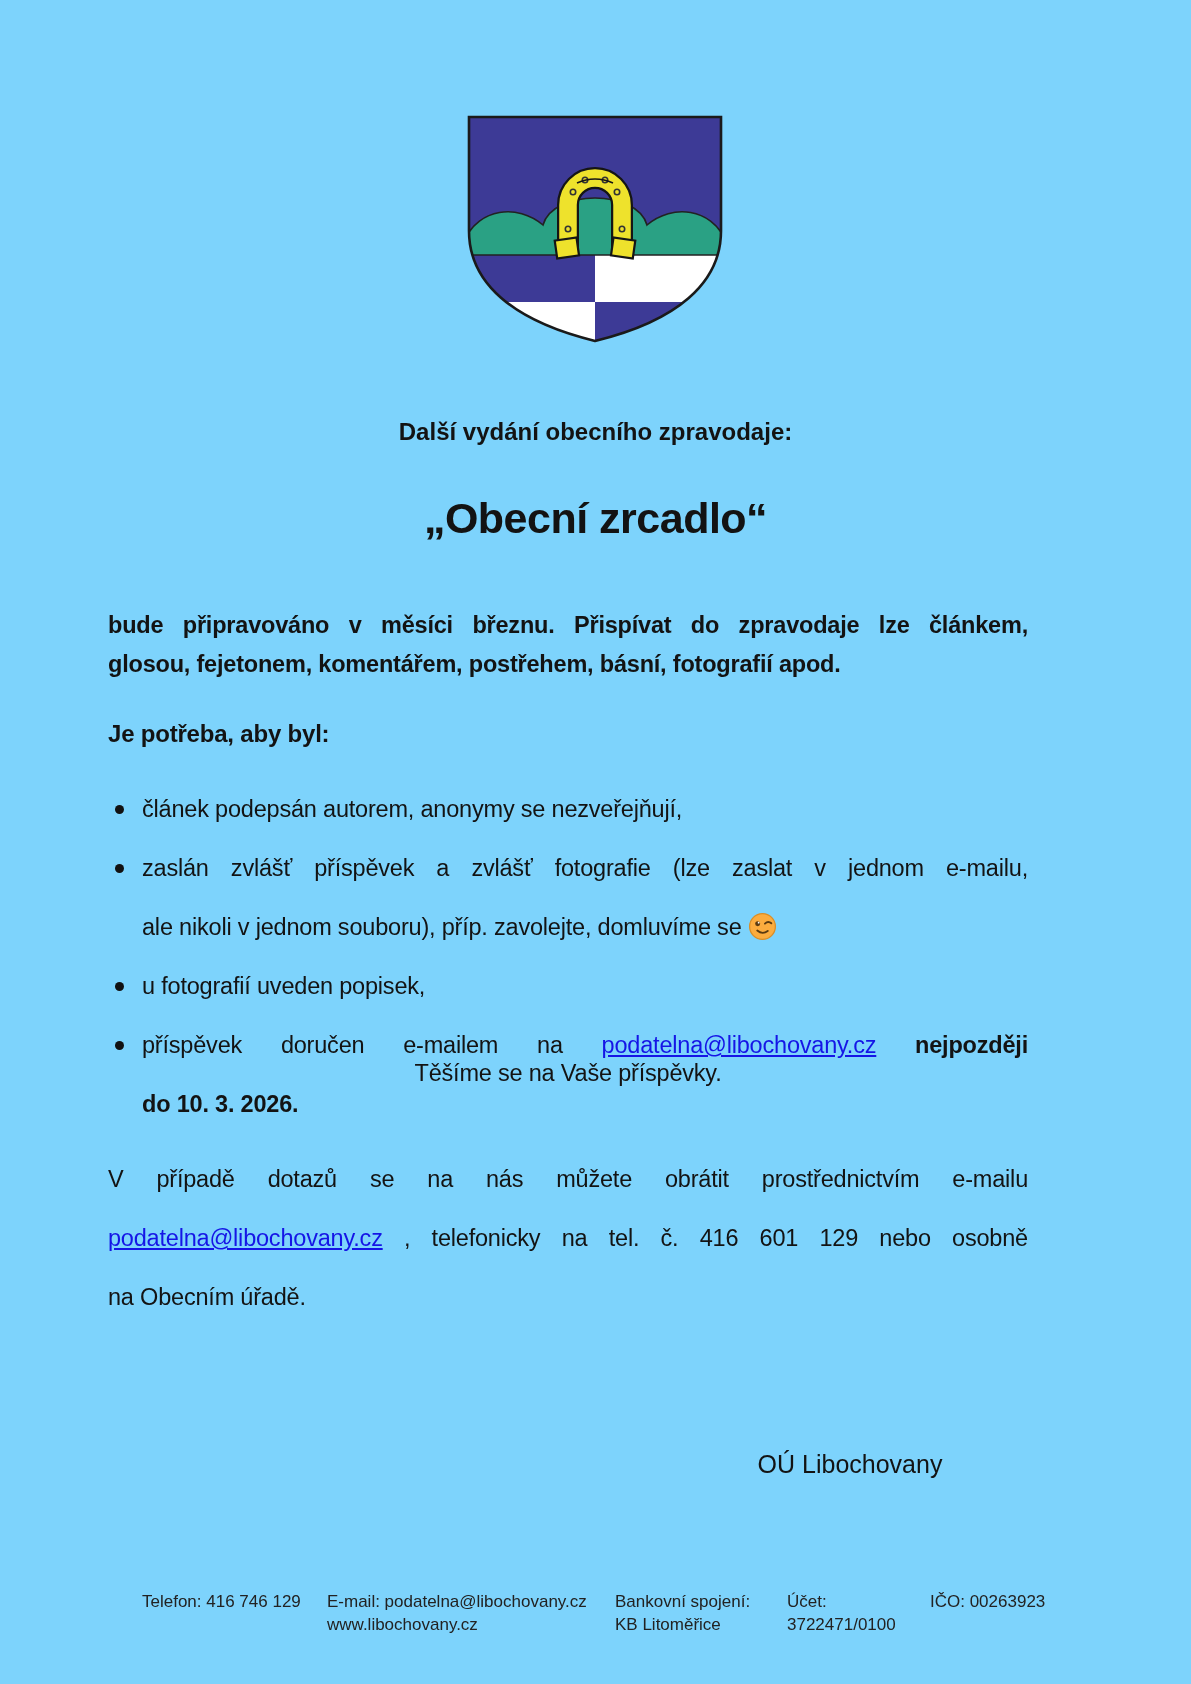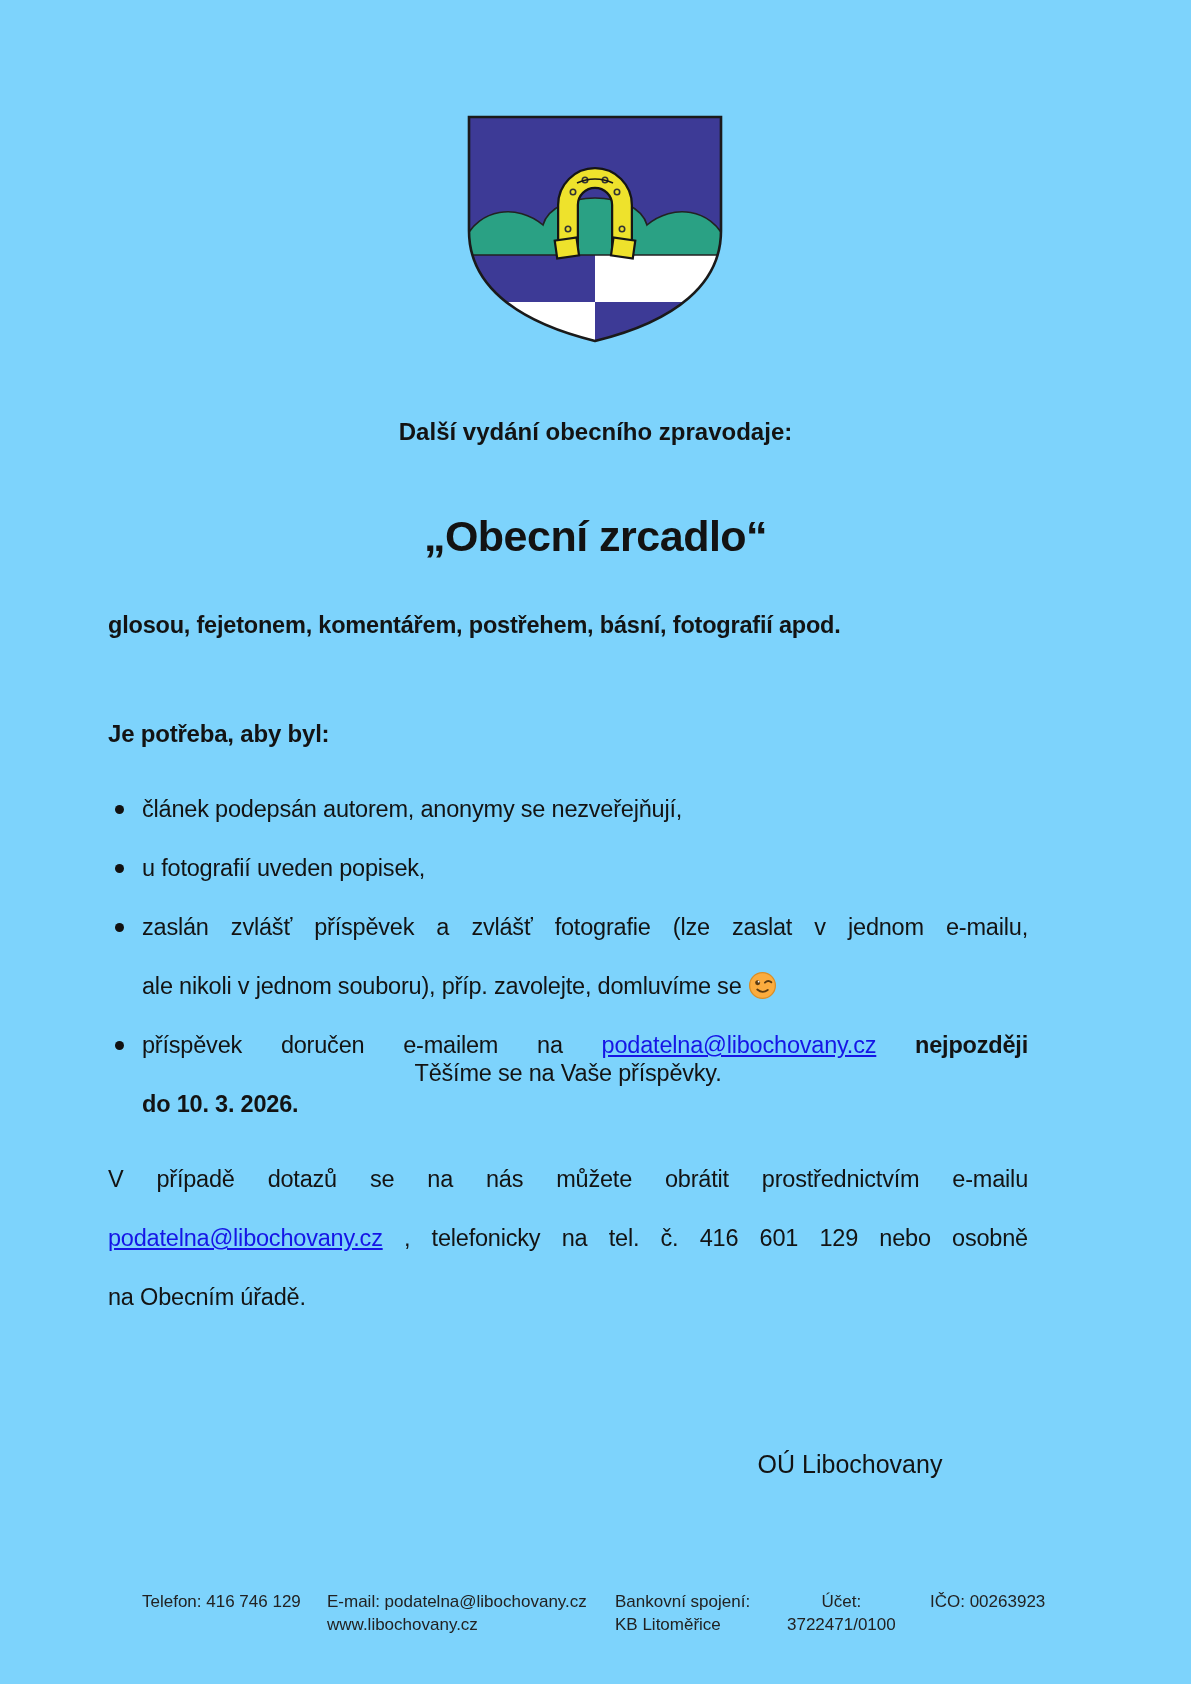--- a/index.html
+++ b/index.html
@@ -13,21 +13,21 @@
     overflow:hidden;
   }
   
   .coa{position:absolute;left:465px;top:113px;width:260px;height:232px;}
   
   .intro-heading{
     position:absolute;left:0;top:418px;width:100%;
     text-align:center;font-weight:bold;font-size:24px;
   }
   .big-title{
-    position:absolute;left:0;top:512px;width:100%;
+    position:absolute;left:0;top:494px;width:100%;
     text-align:center;font-weight:bold;font-size:43px;letter-spacing:-0.5px;
   }
   
   .body-block{position:absolute;left:108px;width:920px;font-size:23.5px;letter-spacing:-0.2px;}
   .para1{top:606px;font-weight:bold;}
   .subheading{top:720px;font-weight:bold;font-size:24px;}
   .closing{top:1060px;text-align:center;}
   .para3{top:1142px;}
   .signature{position:absolute;left:700px;top:1450px;width:300px;text-align:center;font-size:25px;}
   
@@ -45,21 +45,21 @@
   }
   a.email-link, .email-link{color:#1515e6;text-decoration:underline;cursor:pointer;}
   b{font-weight:bold;}
   .emoji{display:inline-block;vertical-align:-6px;margin-left:6px;}
   
   .footer{position:absolute;left:11px;top:0;width:100%;height:100%;font-size:17px;line-height:23px;color:#222;letter-spacing:0;margin-left:19px;}
   .f-col{position:absolute;white-space:nowrap;}
   .f-phone{left:112px;top:1590px;}
   .f-email{left:297px;top:1590px;}
   .f-bank{left:585px;top:1590px;}
-  .f-account{left:757px;top:1590px;text-align:center;}
+  .f-account{left:757px;top:1590px;}
   .f-ico{left:900px;top:1590px;}
 </style>
 </head>
 <body>
 
 <div class="page">
 
   <svg class="coa" viewBox="0 0 260 232" xmlns="http://www.w3.org/2000/svg" aria-hidden="true">
     <defs>
       <clipPath id="shieldClip">
@@ -92,47 +92,48 @@
       </g>
       <path d="M112,70 Q130,62 148,70" stroke="#151515" stroke-width="1.6" fill="none"></path>
     </g>
     <path d="M4,4 H256 V118 C256,170 212,208 130,228 C48,208 4,170 4,118 Z" fill="none" stroke="#1a1a1a" stroke-width="2.6"></path>
   </svg>
 
   <div class="intro-heading">Další vydání obecního zpravodaje:</div>
   <div class="big-title">„Obecní zrcadlo“</div>
 
   <div class="body-block para1">
+    <span class="j h39">bude připravováno v měsíci březnu. Přispívat do zpravodaje lze článkem,</span>
     <span class="l h39">glosou, fejetonem, komentářem, postřehem, básní, fotografií apod.</span>
   </div>
 
   <div class="body-block subheading">Je potřeba, aby byl:</div>
 
   <div class="bullets">
 
     <div class="bullet-row">
       <span class="dot"></span>
       <span class="l h43">článek podepsán autorem, anonymy se nezveřejňují,</span>
     </div>
 
     <div class="bullet-row">
       <span class="dot"></span>
-      <span class="l h43">u fotografií uveden popisek,</span>
-    </div>
-
-    <div class="bullet-row">
-      <span class="dot"></span>
       <span class="j h43">zaslán zvlášť příspěvek a zvlášť fotografie (lze zaslat v jednom e-mailu,</span>
       <span class="l h43"><span>ale nikoli v jednom souboru), příp. zavolejte, domluvíme se</span><span class="emoji"><svg width="29" height="29" viewBox="0 0 36 36" aria-hidden="true">
               <circle cx="18" cy="18" r="16" fill="#fbac3e" stroke="#d98e27" stroke-width="1.6"></circle>
               <circle cx="12" cy="14.5" r="3.1" fill="#5a3a10"></circle>
               <circle cx="13.2" cy="13.3" r="1.1" fill="#ffffff"></circle>
               <path d="M21,14.5 q4,-4 8,-0.5" stroke="#5a3a10" stroke-width="2.3" fill="none" stroke-linecap="round"></path>
               <path d="M11.5,23 q6.5,5.5 13,0.5" stroke="#5a3a10" stroke-width="2.3" fill="none" stroke-linecap="round"></path>
             </svg></span></span>
+    </div>
+
+    <div class="bullet-row">
+      <span class="dot"></span>
+      <span class="l h43">u fotografií uveden popisek,</span>
     </div>
 
     <div class="bullet-row">
       <span class="dot"></span>
       <span class="j h43"><span>příspěvek doručen e-mailem na</span> <a class="email-link">podatelna@libochovany.cz</a> <b>nejpozději</b></span>
       <span class="l h43"><b>do 10. 3. 2026.</b></span>
     </div>
 
   </div>
 

